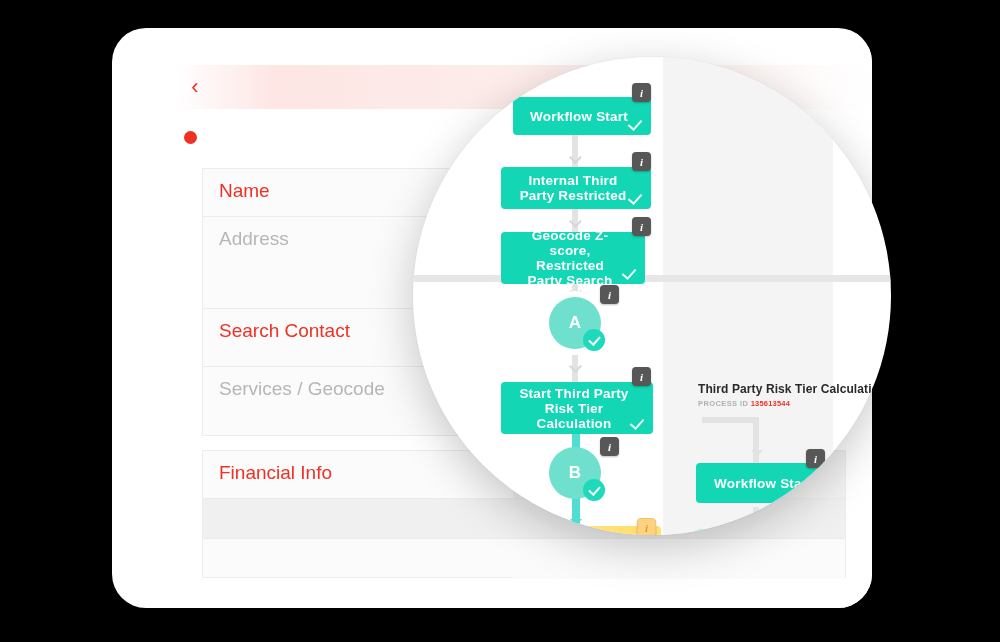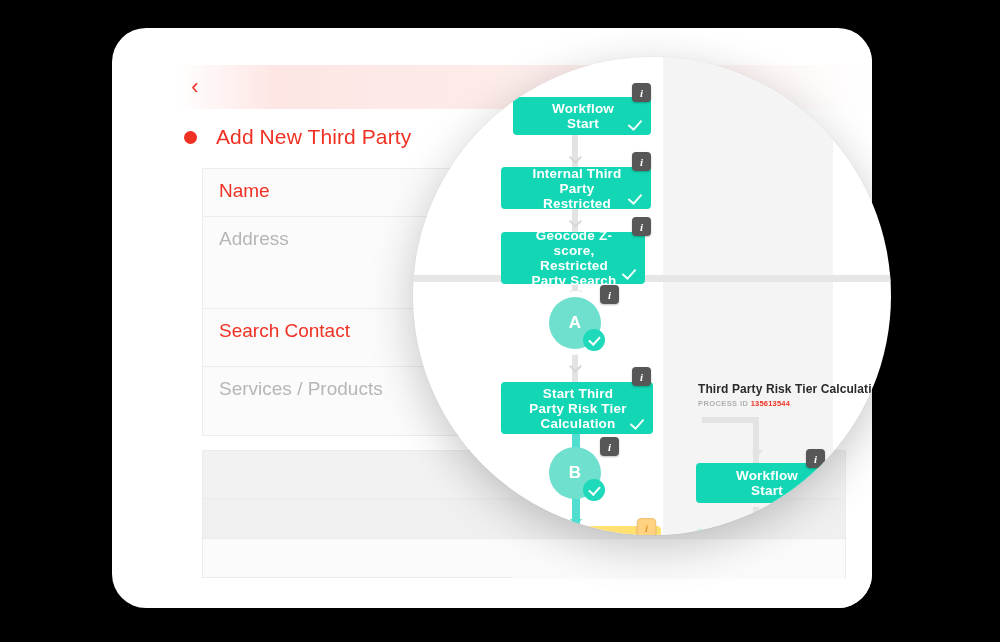--- a/index.html
+++ b/index.html
@@ -179,21 +179,21 @@
     border-radius: 4px;
     color: #ffffff;
     font-size: 13.5px;
     font-weight: bold;
     line-height: 15px;
     letter-spacing: 0.2px;
     display: flex;
     align-items: center;
     justify-content: center;
     text-align: center;
-    padding: 6px 22px 6px 24px;
+    padding: 6px 22px 6px 16px;
   }
   .wf-node.pale {
     background: #b7ece2;
   }
   .wf-node.yellow {
     background: #ffe071;
     color: #e8a33a;
   }
   .wf-node .tick {
     position: absolute;
@@ -341,21 +341,20 @@
   <div id="device">
 
     <div id="app-screen">
 
       <div id="topbar">
         <div id="back-chevron">‹</div>
       </div>
 
       <div id="page-title-row">
         <div id="title-bullet"></div>
-        <div id="page-title">Add New Third Party</div>
       </div>
 
       <div class="form-card" id="form-card-1">
 
         <div class="form-row r-h48">
           <div class="row-label-cell">
             <span class="label-required">Name</span>
           </div>
           <div class="row-value-cell"></div>
         </div>
@@ -369,29 +368,32 @@
 
         <div class="form-row r-h58">
           <div class="row-label-cell">
             <span class="label-required">Search Contact</span>
           </div>
           <div class="row-value-cell"></div>
         </div>
 
         <div class="form-row r-h58">
           <div class="row-label-cell">
-            <span class="label-muted">Services / Products</span>
+            <span class="label-muted">Services / Geocode</span>
           </div>
           <div class="row-value-cell"></div>
         </div>
 
       </div>
 
       <div class="form-card" id="form-card-2">
         <div class="form-row r-h48">
+          <div class="row-label-cell">
+            <span class="label-required">Financial Info</span>
+          </div>
           <div class="row-value-cell"></div>
         </div>
         <div class="form-row r-h40 grey-band">
           <div class="row-label-cell grey-band"></div>
           <div class="row-value-cell grey-band"></div>
         </div>
         <div class="form-row r-h40">
           <div class="row-label-cell"></div>
           <div class="row-value-cell" style="background:#fbfbfb"></div>
         </div>

